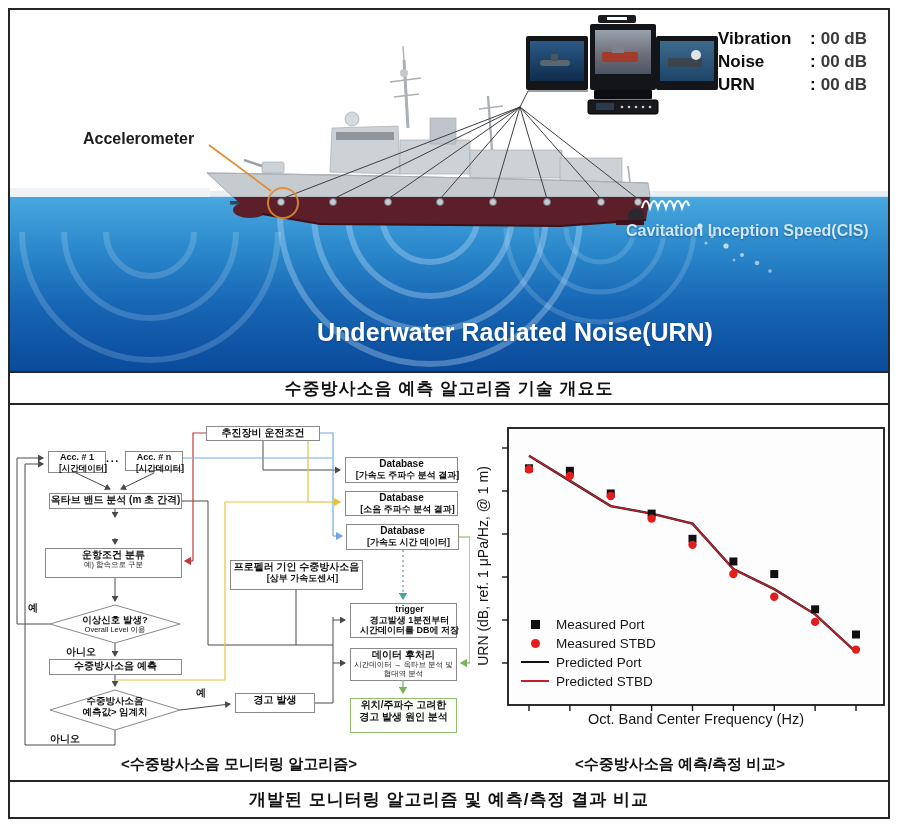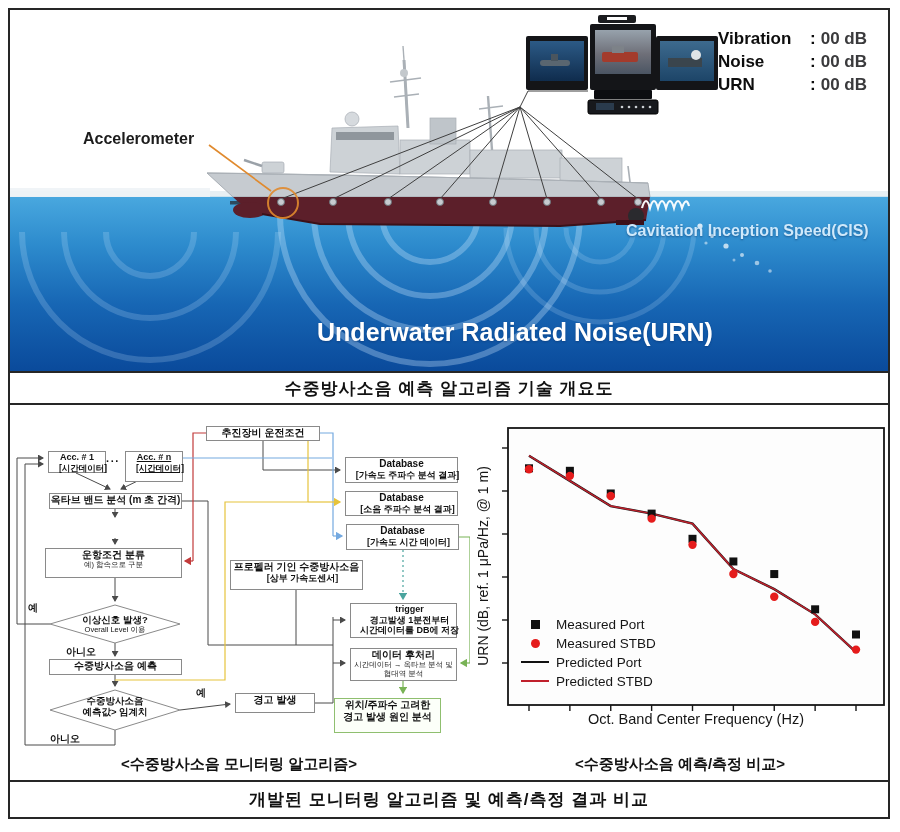--- a/index.html
+++ b/index.html
@@ -294,21 +294,21 @@
       <polygon points="115,605 180,624 115,643 50,624"></polygon>
       <polygon points="115,690 180,710 115,730 50,710"></polygon>
     </g>
   </svg>
 
   <div class="fbox" style="left:48px;top:451px;width:58px;height:22px;">
     <span class="l1" style="font-size:9px">Acc. # 1</span>
     <span class="l2" style="font-size:8.5px">[시간데이터]</span>
   </div>
   <div class="dots3" style="left:106px;top:455px;">···</div>
-  <div class="fbox" style="left:125px;top:451px;width:58px;height:31px;text-decoration:underline;">
+  <div class="fbox" style="left:125px;top:451px;width:58px;height:20px;">
     <span class="l1" style="font-size:9px">Acc. # n</span>
     <span class="l2" style="font-size:8.5px">[시간데이터]</span>
   </div>
   <div class="fbox" style="left:49px;top:493px;width:133px;height:16px;">
     <span class="l1">옥타브 밴드 분석 (m 초 간격)</span>
   </div>
   <div class="fbox" style="left:49px;top:521px;width:133px;height:17px;margin-top:38px;">
     <span class="l1">에너지 평균값 계산</span>
   </div>
   <div class="fbox" style="left:45px;top:548px;width:137px;height:30px;">
@@ -351,21 +351,21 @@
     <span class="l2">시간데이터를 DB에 저장</span>
   </div>
   <div class="fbox" style="left:350px;top:648px;width:107px;height:33px;">
     <span class="l1">데이터 후처리</span>
     <span class="sub">시간데이터 → 옥타브 분석 및</span>
     <span class="sub">협대역 분석</span>
   </div>
   <div class="fbox" style="left:235px;top:693px;width:80px;height:20px;">
     <span class="l1">경고 발생</span>
   </div>
-  <div class="fbox green" style="left:334px;top:698px;width:107px;height:35px;">
+  <div class="fbox green" style="left:350px;top:698px;width:107px;height:35px;">
     <span class="l1">위치/주파수 고려한</span>
     <span class="l1">경고 발생 원인 분석</span>
   </div>
 
   <div class="edge" style="left:28px;top:601px;">예</div>
   <div class="edge" style="left:66px;top:645px;">아니오</div>
   <div class="edge" style="left:196px;top:686px;">예</div>
   <div class="edge" style="left:50px;top:732px;">아니오</div>
 
   <svg id="chart-svg" style="left:460px;top:404px;" width="432" height="378" viewBox="460 404 432 378">

